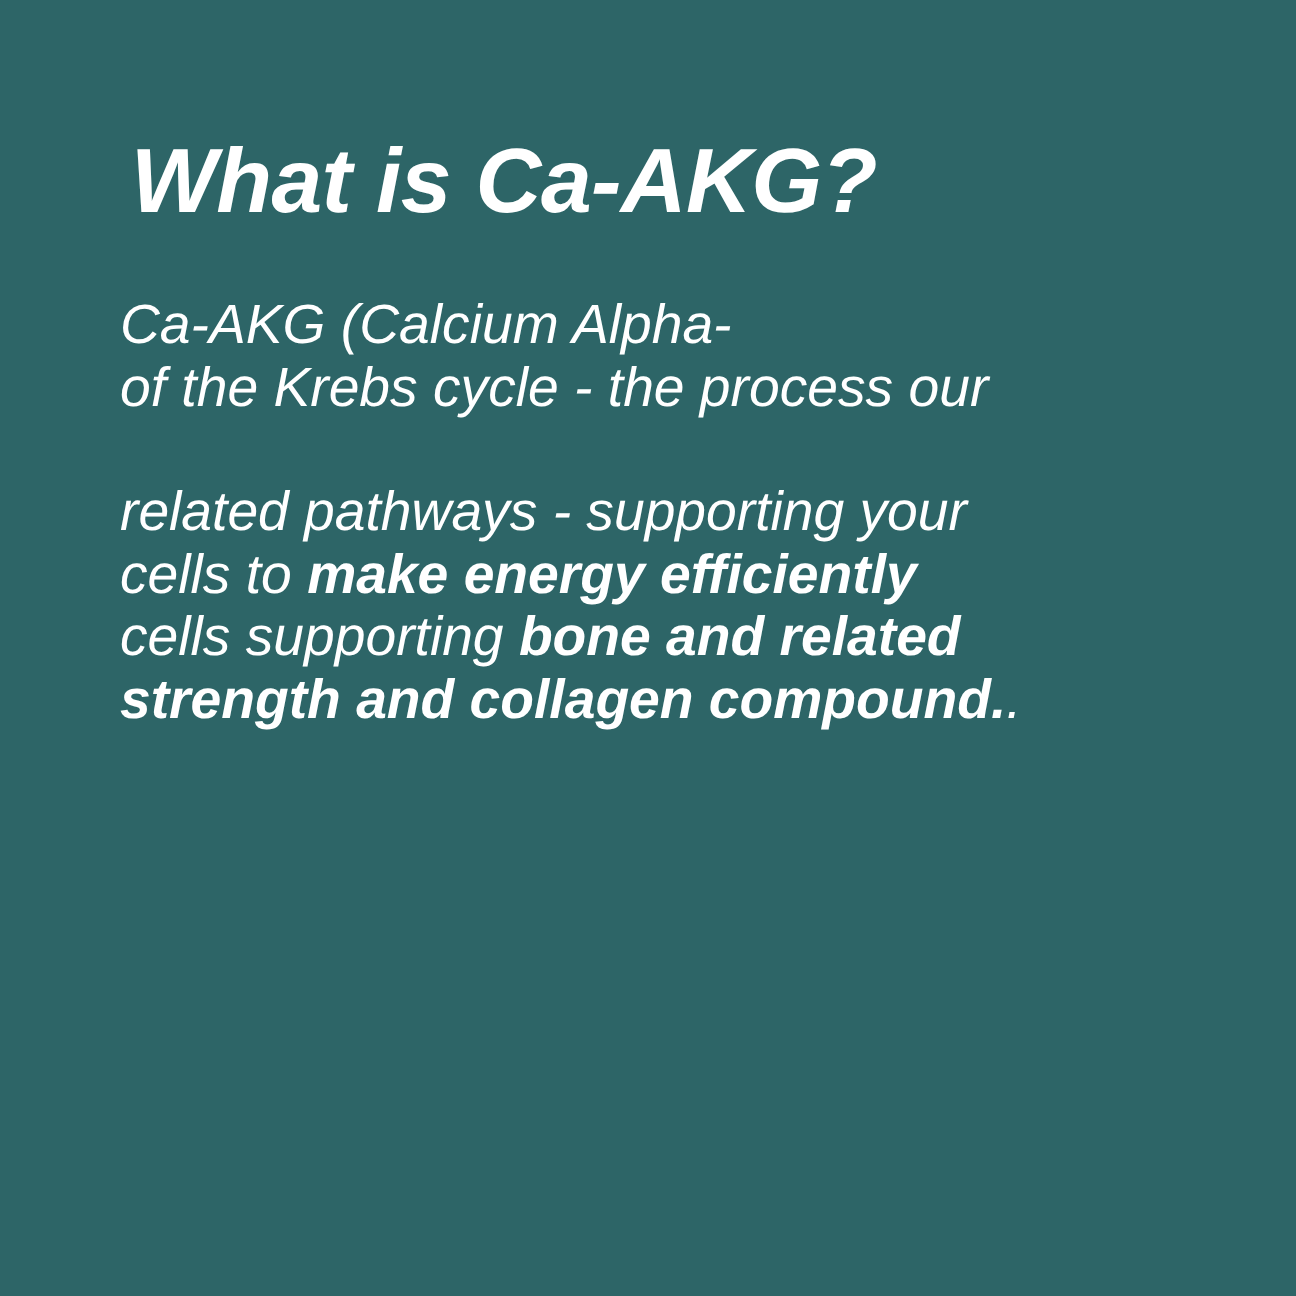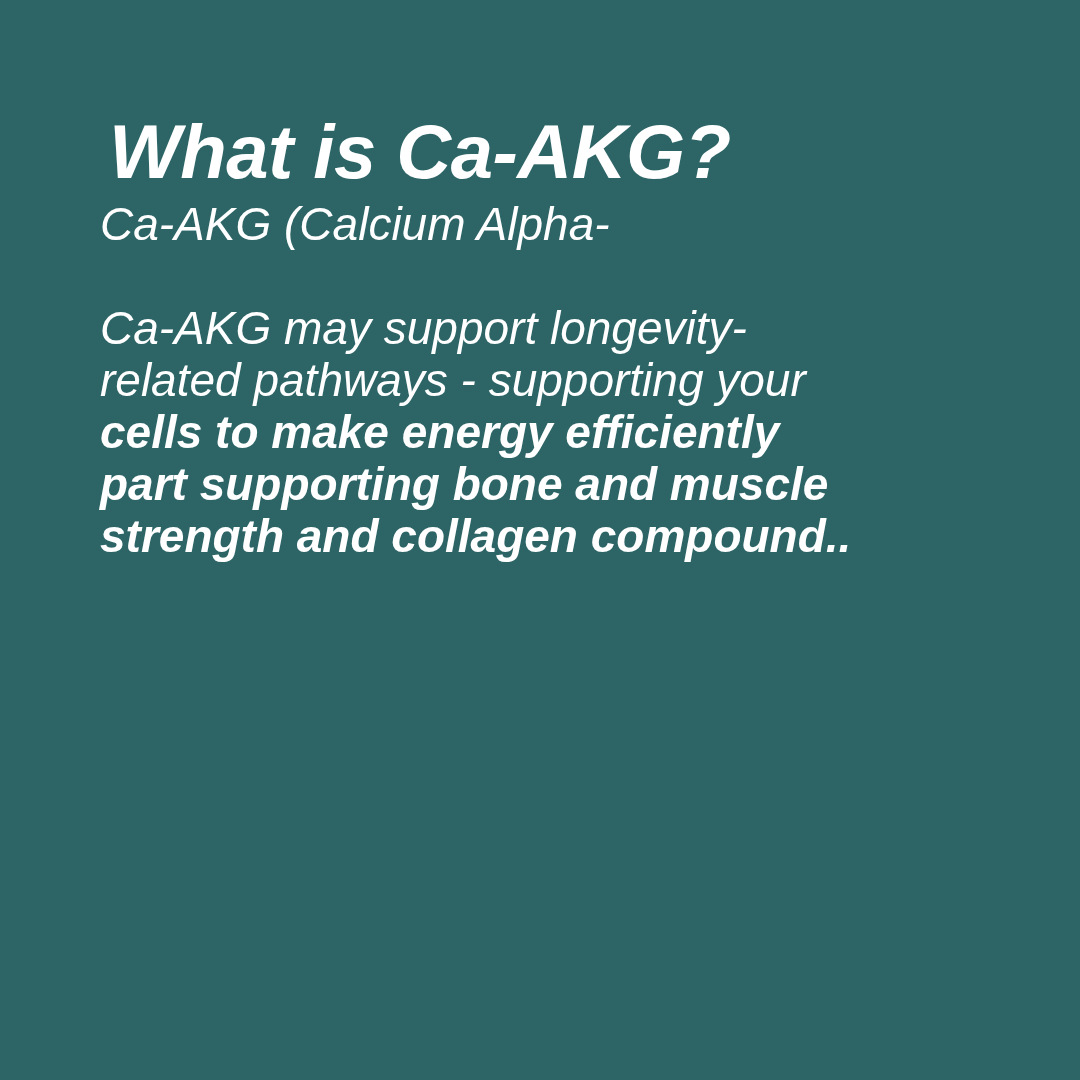--- a/index.html
+++ b/index.html
@@ -57,45 +57,45 @@
   .para .ln {
     display: block;
     white-space: nowrap;
   }
   .para .strong {
     font-weight: 700;
     font-style: italic;
     text-align: center;
   }
   .para .light {
-    font-weight: 700;
+    font-weight: 400;
     font-style: italic;
   }
 
   
-  #p1 { }
+  #p1 { margin-top: 46px; }
   #p2 { margin-top: 52px; }
   #p3 { margin-top: 52px; }
 </style>
 </head>
 <body>
 
 <div id="slide" style="background: rgb(45, 101, 103); color: rgb(255, 255, 255);">
 
   <div id="content">
 
     <h1 class="headline">What is Ca-AKG?</h1>
 
     <p class="para" id="p1">
       <span class="ln">Ca-AKG (Calcium Alpha-</span>
+      <span class="ln">of the Krebs cycle - the process our</span>
     </p>
 
 
     <p class="para" id="p3">
-      <span class="ln">Ca-AKG may support longevity-</span>
       <span class="ln">related pathways - supporting your</span>
       <span class="ln"><span class="light">cells to </span><span class="strong">make energy efficiently</span></span>
-      <span class="ln"><span class="light">part supporting </span><span class="strong">bone and muscle</span></span>
+      <span class="ln"><span class="light">cells supporting </span><span class="strong">bone and related</span></span>
       <span class="ln"><span class="strong">strength and collagen compound.</span><span class="light">.</span></span>
     </p>
 
   </div>
 </div>
 
 </body></html>

